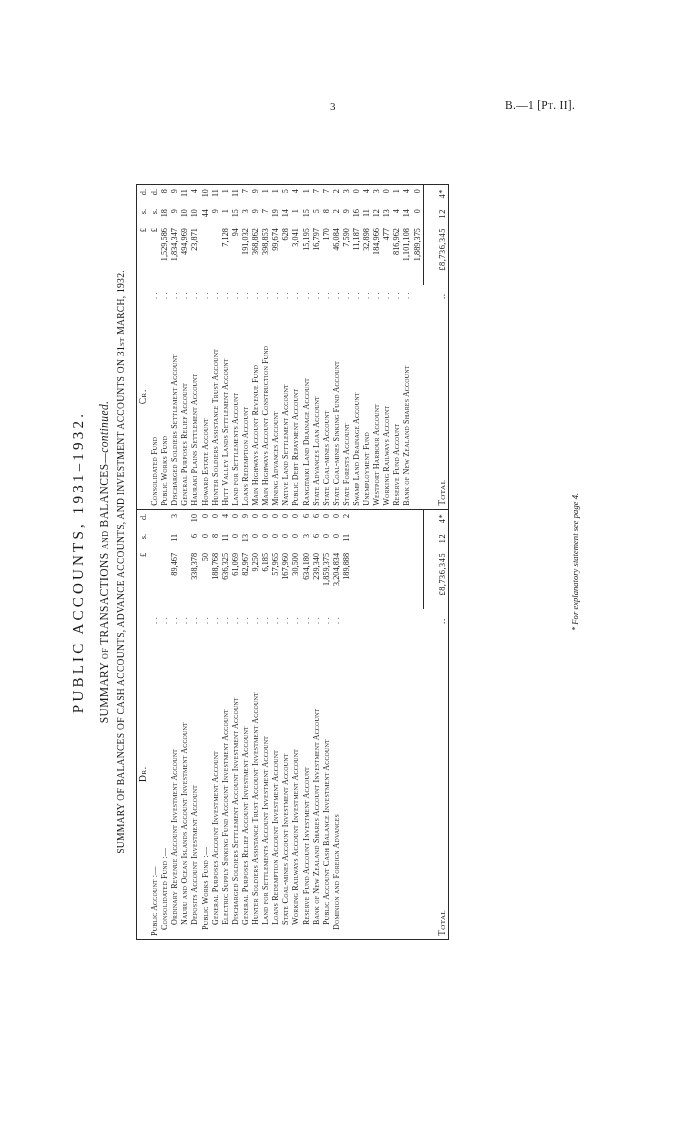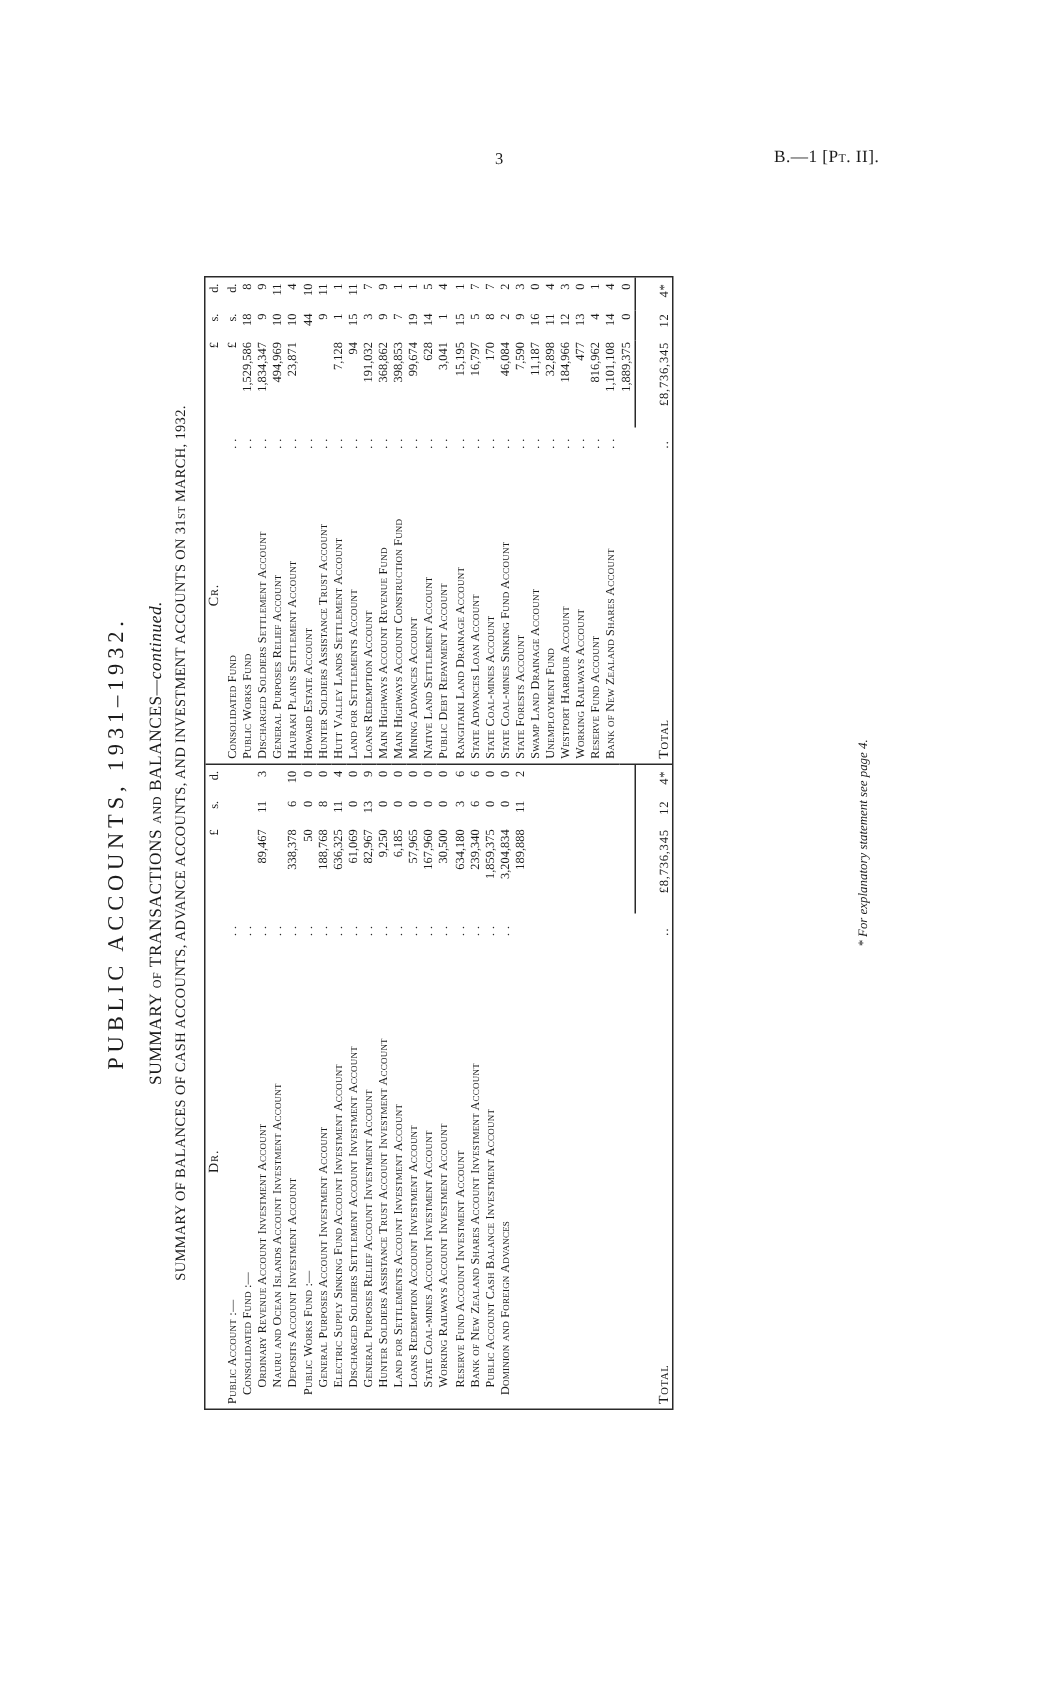--- a/index.html
+++ b/index.html
@@ -20,21 +20,21 @@
   .page-num {
     position: absolute;
     top: 100px;
     left: 330px;
     font-size: 11px;
     letter-spacing: 0.5px;
   }
   .doc-ref {
     position: absolute;
     top: 99px;
-    left: 516px;
+    left: 505px;
     font-size: 11.5px;
     font-variant: small-caps;
     letter-spacing: 0.3px;
   }
 
   
   .sheet {
     position: absolute;
     
     width: 900px;

